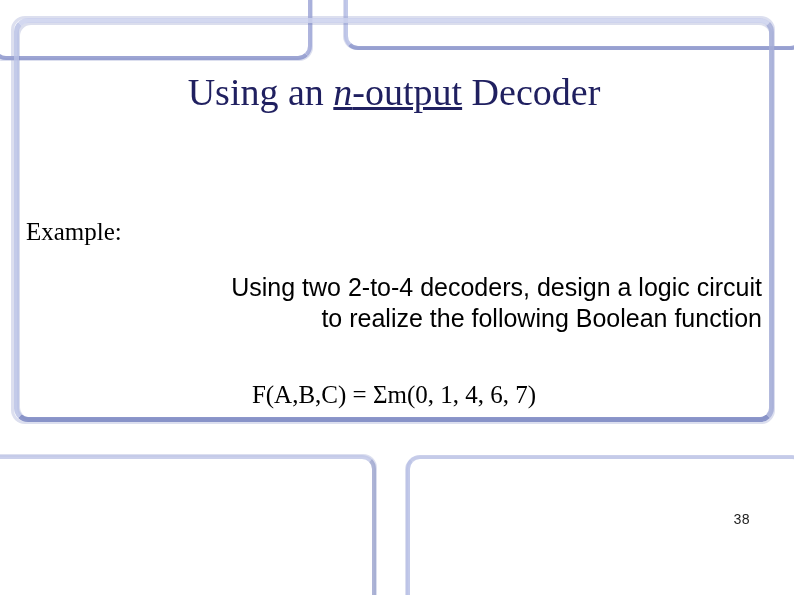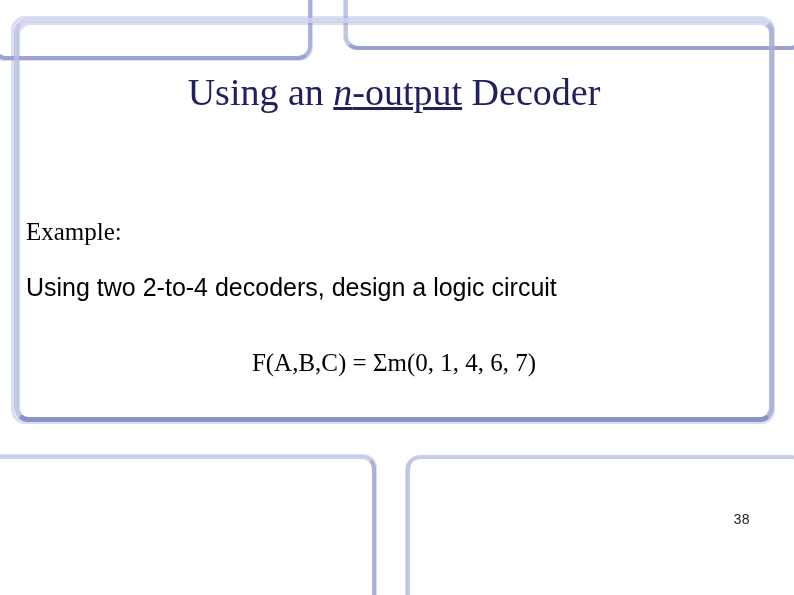--- a/index.html
+++ b/index.html
@@ -81,21 +81,21 @@
   .example {
     font-size: 25px;
     color: #000;
     text-align: left;
     margin-top: 104px;
     font-family: "Times New Roman", Times, serif;
   }
   .body-text {
     font-size: 25px;
     color: #000;
-    text-align: left;
+    text-align: right;
     margin-top: 26px;
     line-height: 1.25;
     font-family: Arial, Helvetica, sans-serif;
   }
   .formula {
     font-size: 25px;
     color: #000;
     text-align: center;
     margin-top: 46px;
     font-family: Liberation Serif, serif;
@@ -124,17 +124,18 @@
 <div class="stroke s5a"></div>
 <div class="decorative-border b5"></div>
 
 <div class="content">
   <h1 class="title">
     <span>Using an </span><span class="under">n</span><span class="under2">-output</span><span> Decoder</span>
   </h1>
   <div class="example">Example:</div>
   <div class="body-text">
     <span>Using two 2-to-4 decoders, design a logic circuit</span><br>
+    <span>to realize the following Boolean function</span>
   </div>
   <div class="formula">F(A,B,C) = Σm(0, 1, 4, 6, 7)</div>
 </div>
 
 <div class="page-num">38</div>
 
 </body></html>

